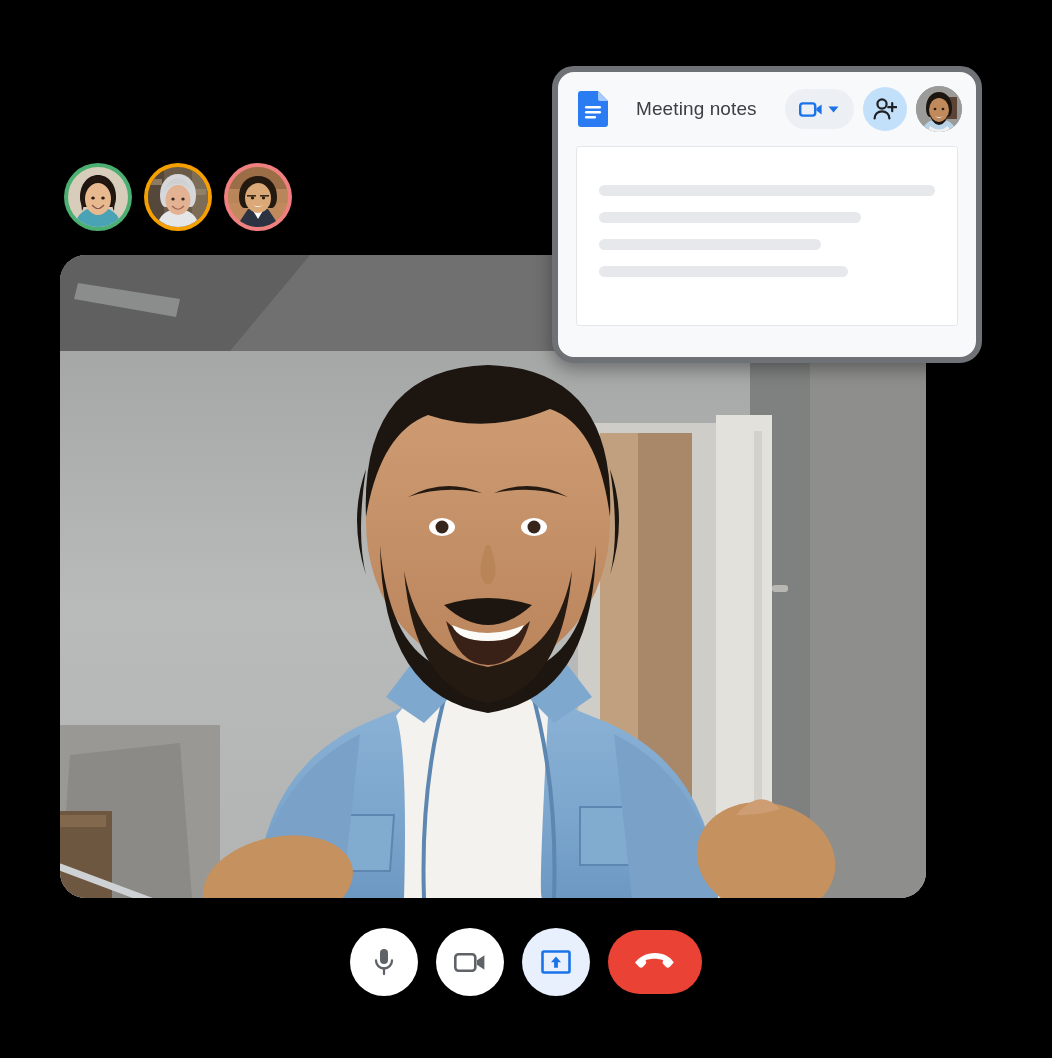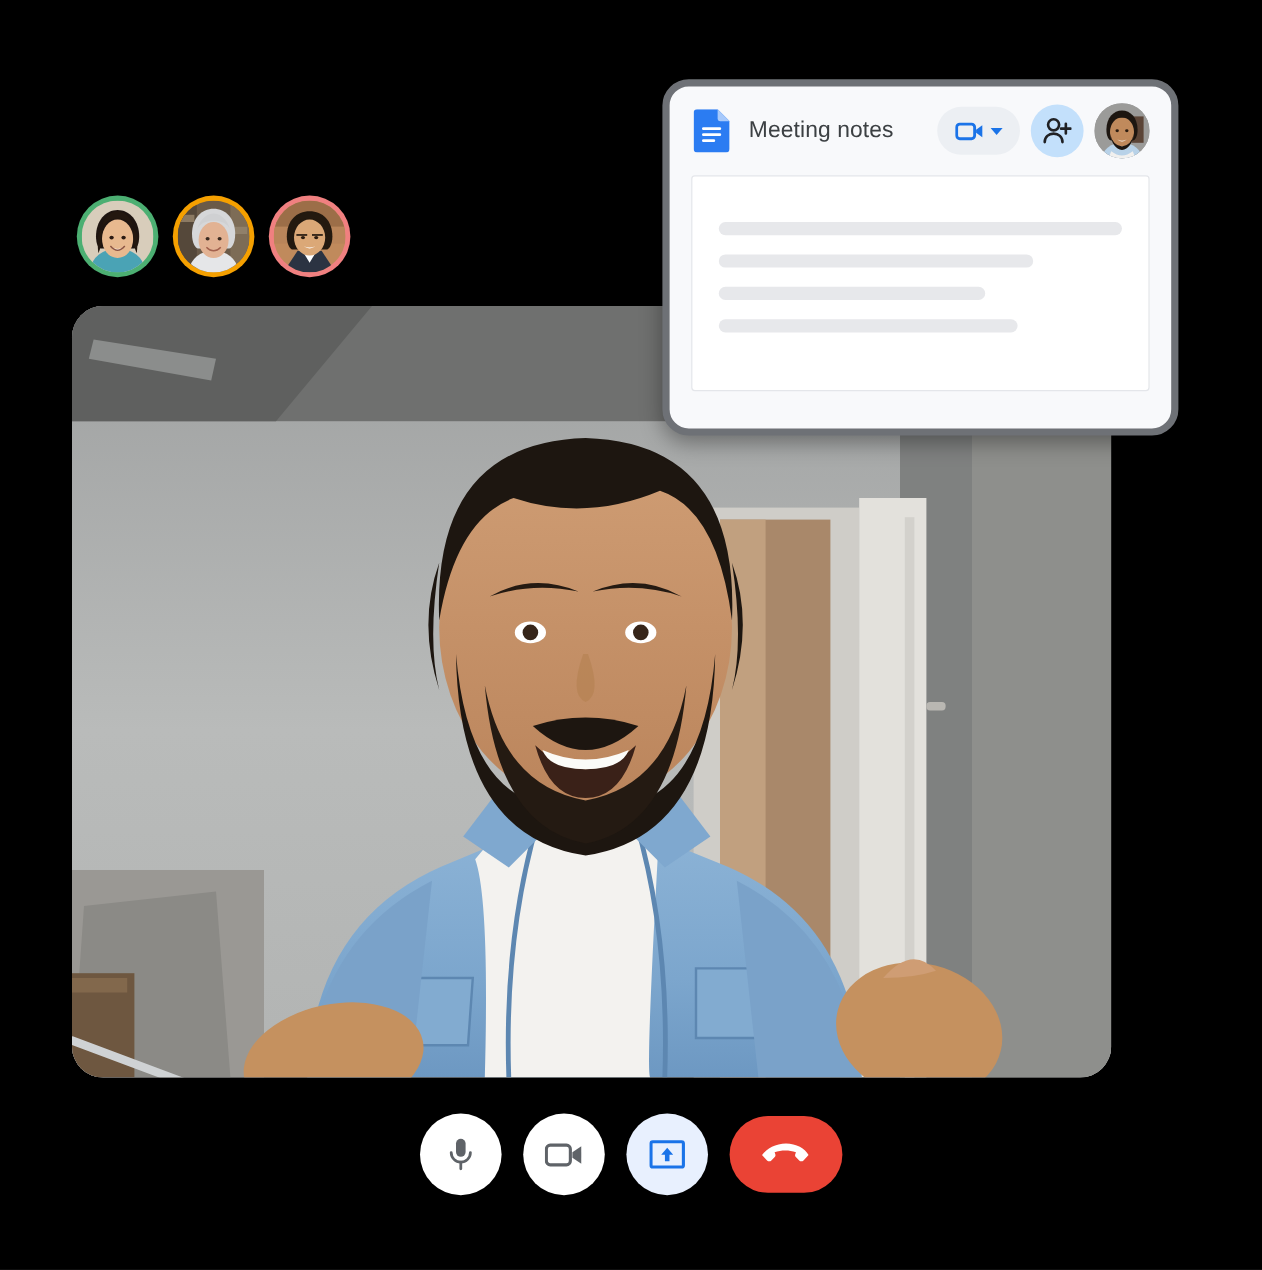--- a/index.html
+++ b/index.html
@@ -65,21 +65,21 @@
     background: #f8f9fb;
     border: 6px solid #6e7176;
     box-shadow: 0 6px 18px rgba(0,0,0,0.35);
     overflow: hidden;
   }
   .notes-header {
     height: 74px;
     display: flex;
     align-items: center;
     padding: 0 18px 0 20px;
-    gap: 16px;
+    gap: 28px;
   }
   .docs-icon { width: 30px; height: 36px; flex: 0 0 auto; }
   .docs-icon svg { display: block; }
   .notes-title {
     font-size: 19px;
     color: #3c4043;
     letter-spacing: 0.1px;
     white-space: nowrap;
     flex: 1 1 auto;
   }

